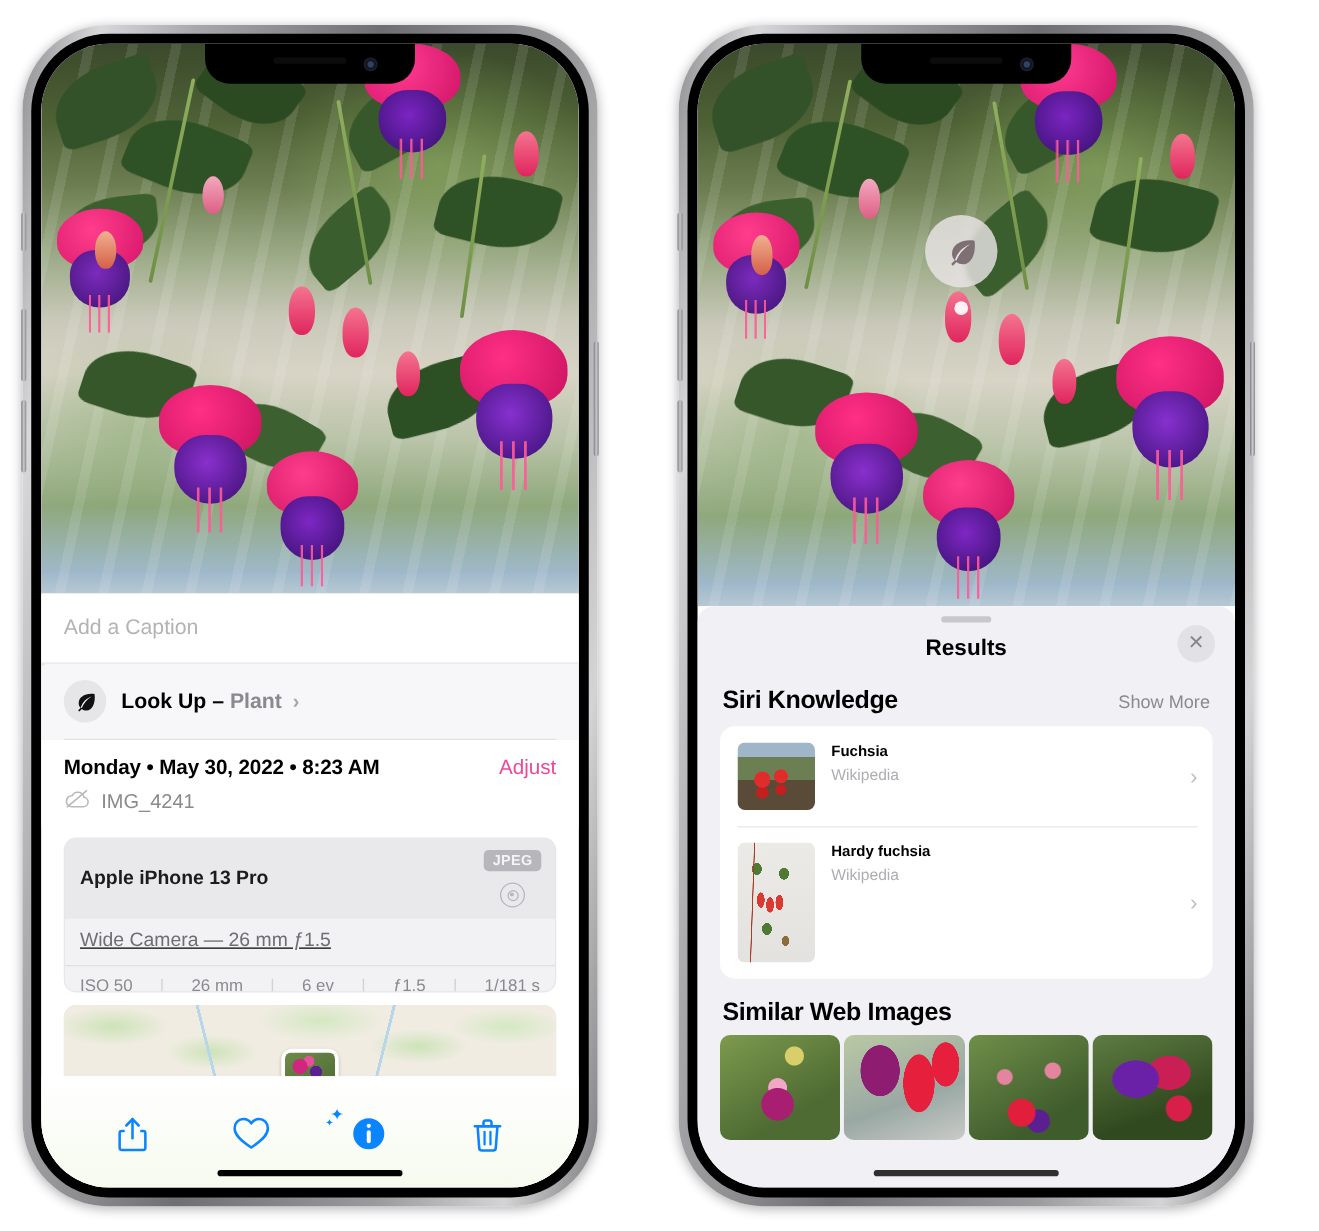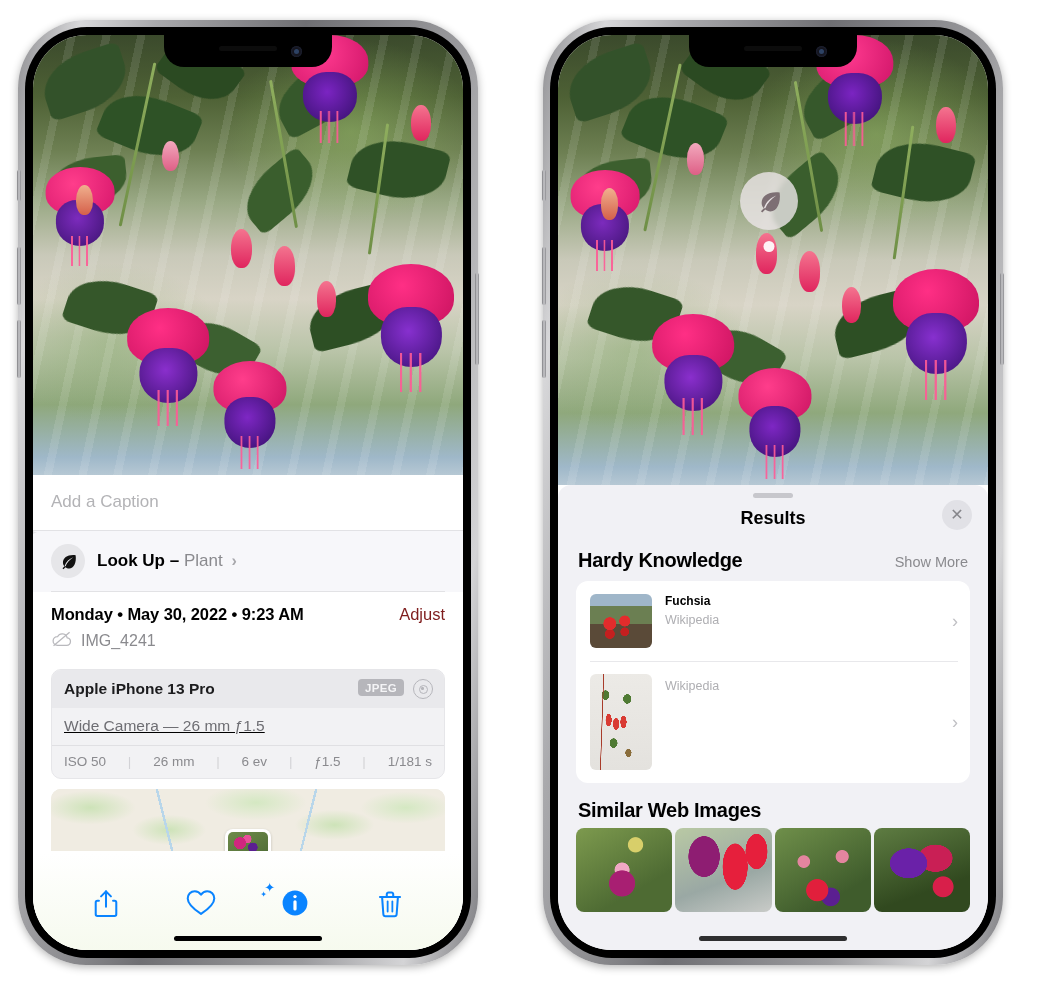--- a/index.html
+++ b/index.html
@@ -139,43 +139,43 @@
     background: #e6e6e9;
     display: flex; align-items: center; justify-content: center;
     flex: none;
   }
   .spark {
     position: absolute; color: #e3e3e6; line-height: 1;
   }
   .spark.a { left: -8px; top: -6px; font-size: 15px; }
   .lookup-text { font-size: 17px; color: #000; font-weight: 700; }
   .lookup-text .dash { font-weight: 700; }
-  .lookup-text .kind { font-weight: 400; color: #8a8a8e; }
+  .lookup-text .kind { font-weight: 700; color: #8a8a8e; }
   .chev-sm { color:#a8a8ac; font-size:16px; margin-left:4px; }
 
   .meta-block { background:#fff; padding: 13px 18px 10px 18px; }
   .meta-line1 { display:flex; align-items:baseline; justify-content:space-between; }
   .meta-date { font-size:16.5px; font-weight:700; color:#000; letter-spacing:-.1px;}
-  .adjust { font-size:16.5px; color:#7f1d1d; }
+  .adjust { font-size:16.5px; color:#ec4899; }
   .meta-file { display:flex; align-items:center; gap:8px; margin-top:7px; }
   .meta-file .fname { font-size:16px; color:#8a8a8e; }
 
   .exif-card {
     margin: 8px 18px 0 18px;
     border-radius: 10px;
     overflow: hidden;
     background: #f2f2f4;
     border: .7px solid #e6e6e9;
   }
   .exif-head {
     display:flex; align-items:center; justify-content:space-between;
     background:#e9e9ec; padding: 9px 11px 9px 12px;
   }
   .exif-device { font-size:15.5px; font-weight:700; color:#1c1c1e; }
-  .exif-head-right{ display:flex; align-items:flex-start; gap:9px; }
+  .exif-head-right{ display:flex; align-items:center; gap:9px;flex-direction:column; }
   .pill-jpeg {
     background:#b6b6bb; color:#f4f4f6; font-size:11.5px; font-weight:700;
     padding:2.5px 7px; border-radius:4px; letter-spacing:.3px;
   }
   .lens-icon{
     width:20px;height:20px;border-radius:50%;
     border:1.6px solid #b6b6bb;
     display:flex;align-items:center;justify-content:center;
   }
   .lens-icon i{
@@ -440,21 +440,21 @@
             <span class="lookup-text">
               <span>Look Up</span>
               <span class="dash">–</span>
               <span class="kind">Plant</span>
               <span class="chev-sm">›</span>
             </span>
           </div>
 
           <div class="meta-block">
             <div class="meta-line1">
-              <span class="meta-date">Monday • May 30, 2022 • 9:23 AM</span>
+              <span class="meta-date">Monday • May 30, 2022 • 8:23 AM</span>
               <span class="adjust">Adjust</span>
             </div>
             <div class="meta-file">
               <span>
                 <svg width="22" height="16" viewBox="0 0 26 18" aria-hidden="true">
                   <path d="M7.5 16.5h11a4.5 4.5 0 0 0 .6-8.96A6 6 0 0 0 7.9 6.1 4.2 4.2 0 0 0 7.5 16.5z" fill="none" stroke="#b9b9bd" stroke-width="1.5"></path>
                   <line x1="3" y1="17" x2="22" y2="1" stroke="#b9b9bd" stroke-width="1.5"></line>
                 </svg>
               </span>
               <span class="fname">IMG_4241</span>
@@ -607,36 +607,37 @@
 
         <div class="results-sheet" style="top:450px;">
           <div class="grabber"></div>
 
           <div class="res-head">
             <span class="res-title">Results</span>
             <span class="close-btn">✕</span>
           </div>
 
           <div class="sec-head">
-            <span class="sec-title">Hardy Knowledge</span>
+            <span class="sec-title">Siri Knowledge</span>
             <span class="show-more">Show More</span>
           </div>
 
           <div class="kcard">
             <div class="krow">
               <span class="kthumb t1"></span>
               <span class="kbody">
                 <span class="ktitle" style="display:block">Fuchsia</span>
                 <span class="ksrc" style="display:block">Wikipedia</span>
               </span>
               <span class="kchev">›</span>
             </div>
             <div class="krow">
               <span class="kthumb t2"></span>
               <span class="kbody">
+                <span class="ktitle" style="display:block">Hardy fuchsia</span>
                 <span class="ksrc" style="display:block">Wikipedia</span>
               </span>
               <span class="kchev">›</span>
             </div>
           </div>
 
           <div class="sec-head" style="padding-top:16px;padding-bottom:2px;">
             <span class="sec-title">Similar Web Images</span>
           </div>
 

